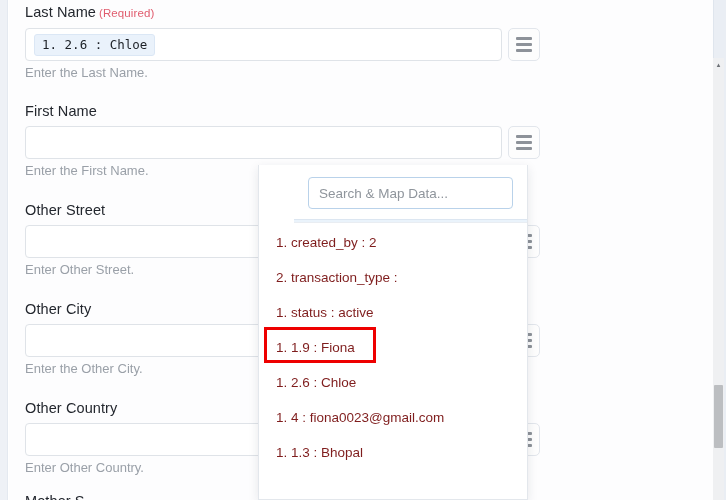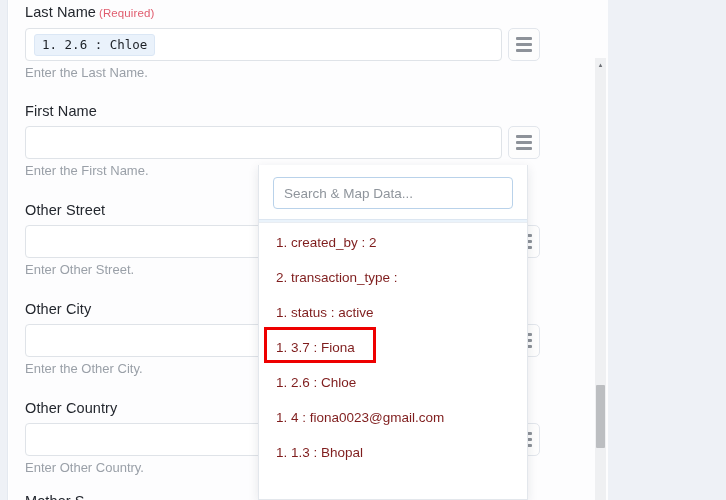--- a/index.html
+++ b/index.html
@@ -6,21 +6,21 @@
   * { box-sizing: border-box; }
   html, body {
     margin: 0; padding: 0;
     width: 726px; height: 500px;
     overflow: hidden;
     background: #eef1f6;
     font-family: "Liberation Sans", sans-serif;
   }
   #page {
     position: relative;
-    width: 608px; height: 500px;
+    width: 726px; height: 500px;
     background: #ffffff;
     overflow: hidden;
   }
   
   .page-gutter {
     position: absolute;
     left: 0; top: 0;
     width: 8px; height: 500px;
     background: #eef1f6;
     border-right: 1px solid #e4e9f0;
@@ -128,20 +128,21 @@
     position: absolute;
     left: 258px; top: 165px;
     width: 270px;
     height: 335px;
     background: #ffffff;
     border: 1px solid #e3e7ec;
     border-top: none;
     box-shadow: 0 3px 10px rgba(30,40,60,.10);
     z-index: 20;
     overflow: hidden;
+    padding-left: 35px;
   }
   .dd-search-wrap {
     padding: 12px 14px 10px 14px;
     background: #fff;
   }
   .dd-search {
     width: 100%;
     height: 32px;
     border: 1px solid #b9d2ea;
     border-radius: 4px;
@@ -309,21 +310,21 @@
   <div class="dropdown">
     <div class="dd-search-wrap">
       <input class="dd-search" type="text" placeholder="Search &amp; Map Data..." style="">
     </div>
     <div class="dd-divider"></div>
 
     <div class="dd-list">
       <div class="dd-item">1. created_by : 2</div>
       <div class="dd-item">2. transaction_type :</div>
       <div class="dd-item">1. status : active</div>
-      <div class="dd-item">1. 3.7 : Fiona</div>
+      <div class="dd-item">1. 1.9 : Fiona</div>
       <div class="dd-item">1. 2.6 : Chloe</div>
       <div class="dd-item">1. 4 : fiona0023@gmail.com</div>
       <div class="dd-item">1. 1.3 : Bhopal</div>
     </div>
   </div>
 
   <div class="dd-scroll-track"></div>
   <div class="dd-scroll-arrow">▴</div>
   <div class="dd-scroll-thumb"></div>
 

